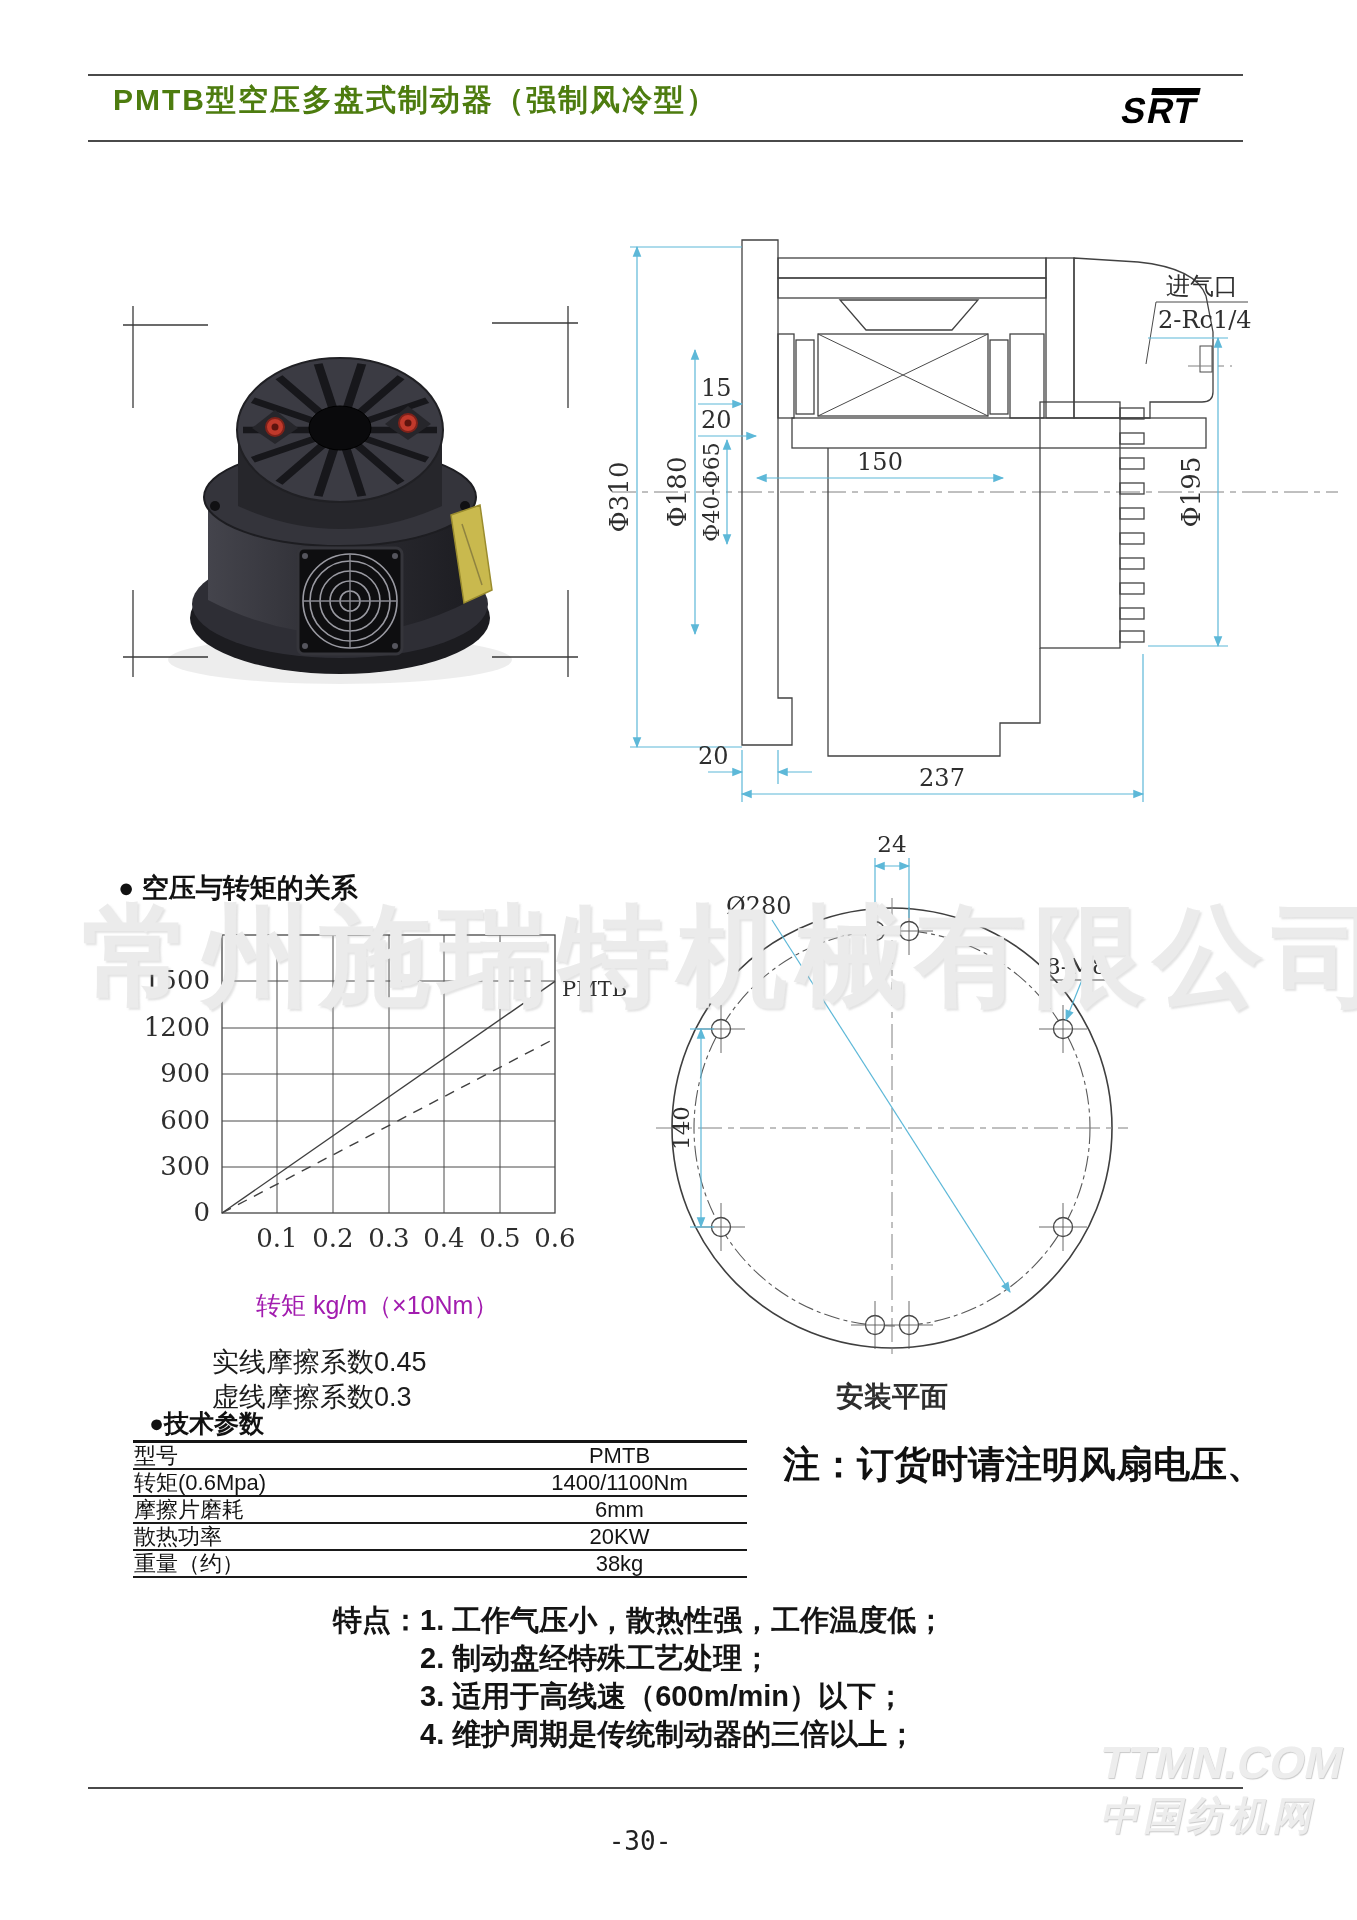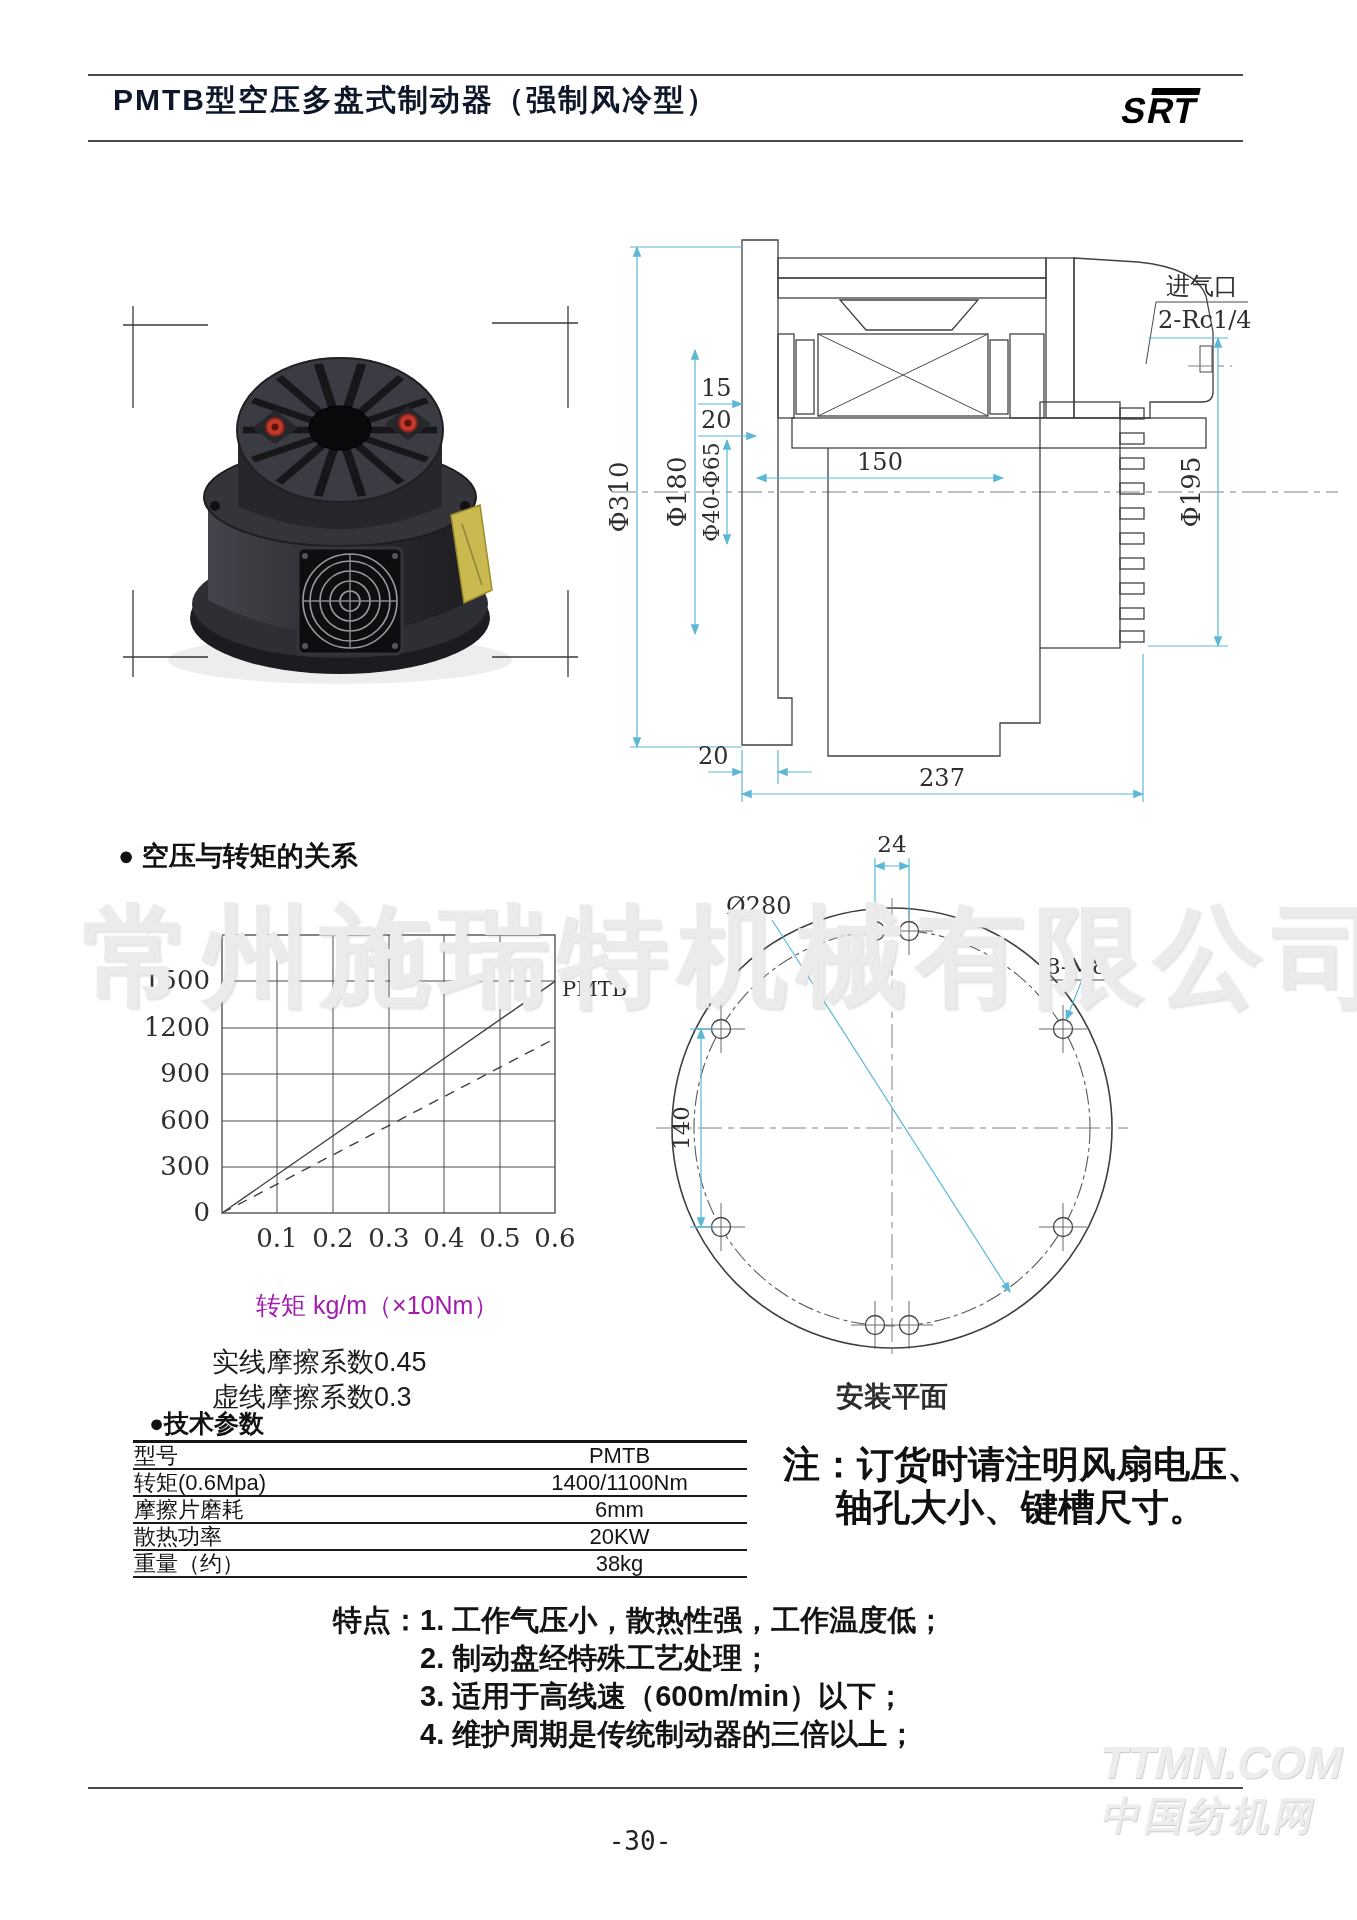--- a/index.html
+++ b/index.html
@@ -1,30 +1,30 @@
 <!DOCTYPE html>
 <html><head>
 <meta charset="utf-8">
 <style>
   html,body{margin:0;padding:0;background:#fff;}
   #page{position:relative;width:1357px;height:1920px;background:#ffffff;overflow:hidden;
         font-family:"Liberation Sans","DejaVu Sans",sans-serif;color:#161616;}
   .abs{position:absolute;}
   .rule{position:absolute;background:#4a4a4a;height:2px;}
-  #title{left:113px;top:80px;font-size:30px;font-weight:bold;letter-spacing:2px;color:#0f172a;}
+  #title{left:113px;top:80px;font-size:30px;font-weight:bold;letter-spacing:2px;color:#4d7c0f;}
   #logo{left:1122px;top:88px;transform:skewX(-12deg);font-weight:bold;font-size:36px;color:#000;}
   #logo .rt{display:inline-block;border-top:7px solid #000;line-height:30px;margin-left:2px;padding-top:1px;}
   svg{position:absolute;overflow:visible;}
   svg text{font-family:"DejaVu Serif",serif;fill:#2e2e2e;}
   svg text.cjk{font-family:"Liberation Sans","DejaVu Sans",sans-serif;}
   .dim{stroke:#5db8d8;stroke-width:1.2;fill:none;}
   .out{stroke:#424242;stroke-width:1.3;fill:none;}
   .thin{stroke:#4a4a4a;stroke-width:1;fill:none;}
   .cl{stroke:#808080;stroke-width:1;fill:none;stroke-dasharray:24 6 6 6;}
-  #chart-heading{left:118px;top:838px;font-size:27px;font-weight:600;color:#111;}
+  #chart-heading{left:118px;top:870px;font-size:27px;font-weight:600;color:#111;}
   #axis-caption{left:256px;top:1289px;font-size:25px;color:#a21caf;font-weight:500;}
   .legend-note{left:212px;font-size:27px;color:#1c1c1c;font-weight:500;}
   #specs-heading{left:133px;top:1407px;font-size:25px;font-weight:600;color:#111;margin-left:16px;}
   #spec-table{left:133px;top:1440px;width:614px;border-top:3px solid #151515;}
   .spec-row{display:flex;align-items:center;height:25px;border-bottom:2px solid #1a1a1a;}
   .spec-label{flex:1;font-size:22px;font-weight:500;color:#141414;padding-left:1px;}
   .spec-value{width:255px;text-align:center;font-size:22px;font-weight:500;color:#141414;}
   #order-note{left:783px;top:1443px;font-size:37px;font-weight:600;color:#101010;line-height:43px;}
   #order-note .l2{margin-left:53px;}
   #features{left:333px;top:1601px;display:flex;font-size:29px;font-weight:600;color:#141414;line-height:38px;}
@@ -323,21 +323,20 @@
       <div class="spec-value">20KW</div>
     </div>
     <div class="spec-row">
       <div class="spec-label">重量（约）</div>
       <div class="spec-value">38kg</div>
     </div>
   </div>
 
   <div id="order-note" class="abs">
     <div>注：订货时请注明风扇电压、</div>
-    <div class="l2">轴孔大小、键槽尺寸。</div>
   </div>
 
   <div id="features" class="abs">
     <div>特点：</div>
     <div>
       <div>1. 工作气压小，散热性强，工作温度低；</div>
       <div>2. 制动盘经特殊工艺处理；</div>
       <div>3. 适用于高线速（600m/min）以下；</div>
       <div>4. 维护周期是传统制动器的三倍以上；</div>
     </div>

